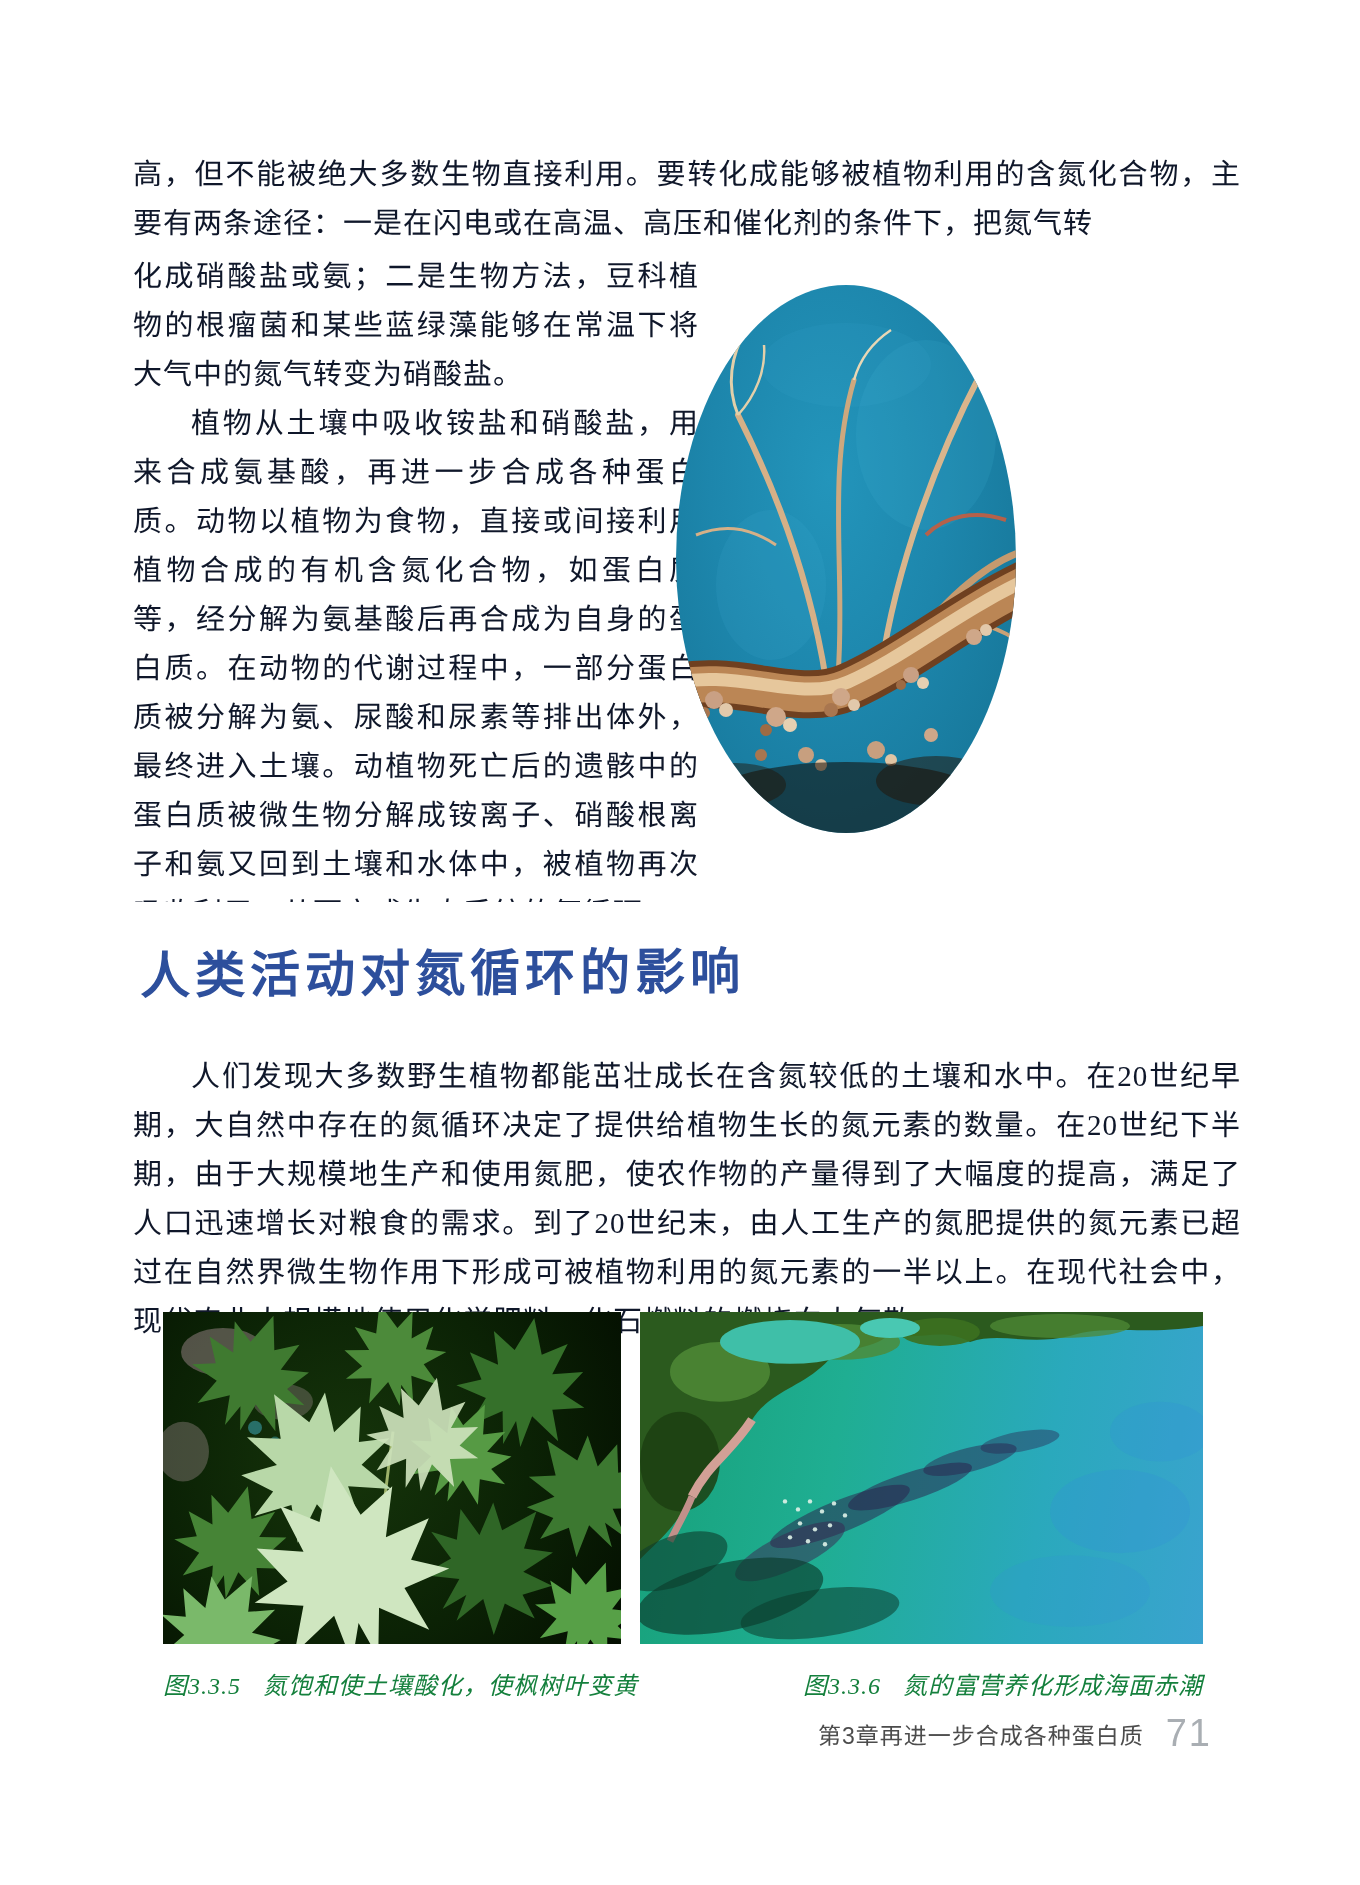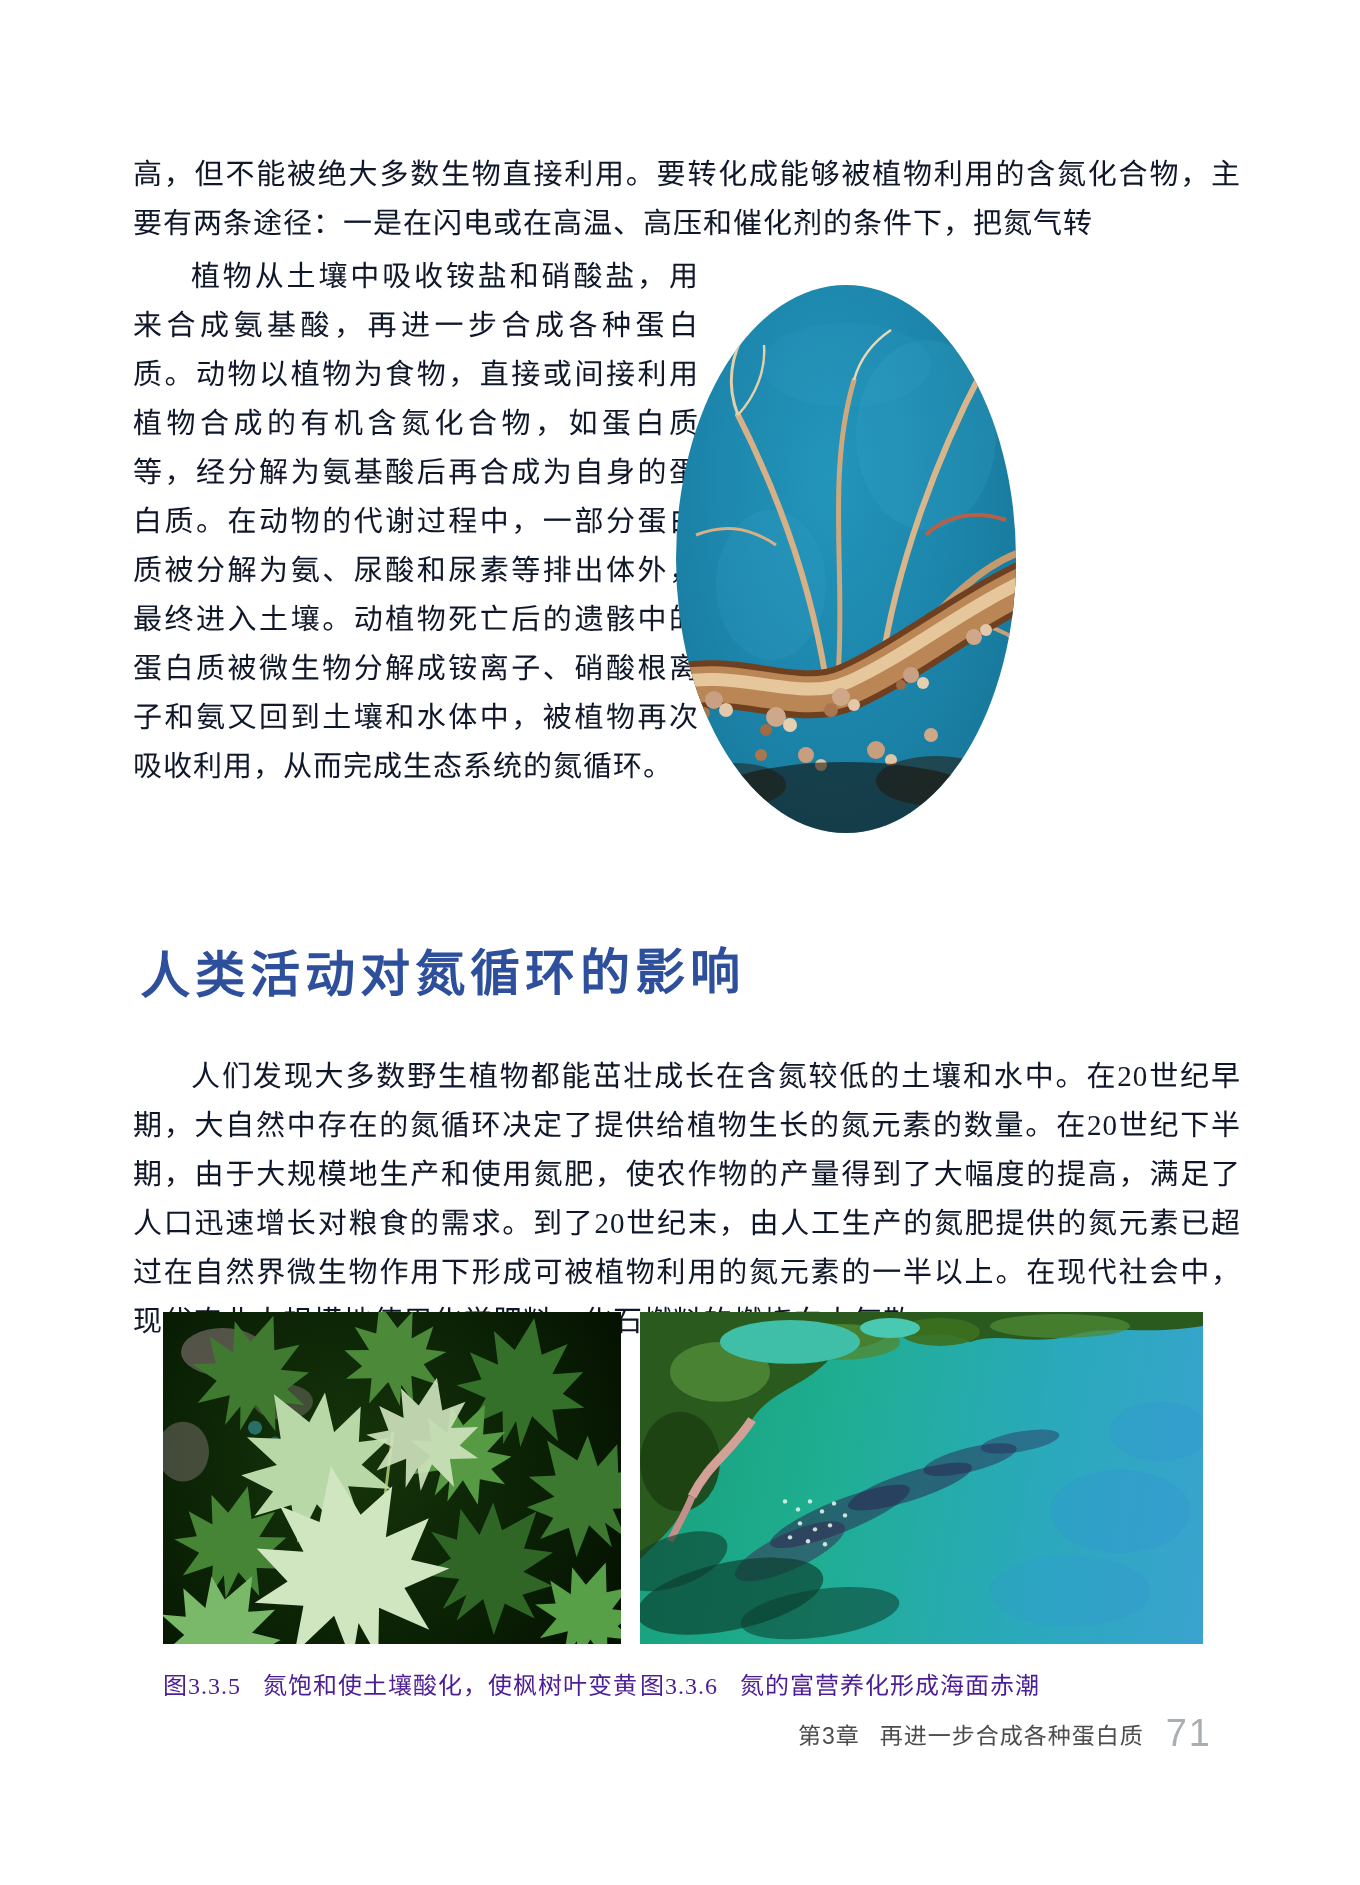--- a/index.html
+++ b/index.html
@@ -26,22 +26,22 @@
   }
 
   
   #fig334{position:absolute;left:676px;top:285px;width:340px;height:550px;}
   #fig334-photo{
     position:absolute;left:0;top:0;width:340px;height:548px;border-radius:50%;
     overflow:hidden;background:radial-gradient(ellipse at 45% 35%, #2395bb 0%, #1d86ac 45%, #147192 100%);
   }
   #fig334-photo svg{display:block;width:100%;height:100%;}
   .fig-caption{
-    position:absolute;text-align:left;font-size:24px;color:#4c1d95;
-    font-family:"Liberation Serif","DejaVu Serif",serif;letter-spacing:1px;white-space:nowrap;
+    position:absolute;text-align:right;font-size:24px;color:#15803d;
+    font-family:"Liberation Serif","DejaVu Serif",serif;letter-spacing:1px;white-space:nowrap;font-style:italic;
   }
   #caption334{left:676px;top:838px;width:340px;}
   .cap-text{margin-left:22px;}
 
   
   .photo{position:absolute;overflow:hidden;}
   #fig335-photo{
     left:163px;top:1312px;width:458px;height:332px;
     background:radial-gradient(circle at 40% 45%, #16350b 0%, #0b2205 55%, #040f01 100%);
   }
@@ -52,32 +52,33 @@
   .photo svg{display:block;width:100%;height:100%;}
   #caption335{left:163px;top:1666px;width:458px;}
   #caption336{left:640px;top:1666px;width:563px;}
 
   
   #footer{
     position:absolute;left:620px;top:1712px;width:592px;text-align:right;
     font-family:"Liberation Sans","DejaVu Sans",sans-serif;
     font-size:23px;color:#4c4c4c;letter-spacing:1px;
   }
-  #footer .chapter{margin-right:20px;}
+  #footer .chapter{}
   #footer .page-num{
     display:inline-block;margin-left:22px;color:#a9aeb3;font-size:38px;
     vertical-align:-2px;letter-spacing:2px;
   }
 </style>
 </head>
 <body>
 
 <div id="p1-wide" class="body-text">高，但不能被绝大多数生物直接利用。要转化成能够被植物利用的含氮化合物，主要有两条途径：一是在闪电或在高温、高压和催化剂的条件下，把氮气转</div>
 
 <div id="narrow-col" style="position:absolute;left:133px;top:252px;width:566px;height:650px;overflow:hidden;">
+  <div class="body-text" style="position:static;">化成硝酸盐或氨；二是生物方法，豆科植物的根瘤菌和某些蓝绿藻能够在常温下将大气中的氮气转变为硝酸盐。</div>
   <div class="body-text indent" style="position:static;">植物从土壤中吸收铵盐和硝酸盐，用来合成氨基酸，再进一步合成各种蛋白质。动物以植物为食物，直接或间接利用植物合成的有机含氮化合物，如蛋白质等，经分解为氨基酸后再合成为自身的蛋白质。在动物的代谢过程中，一部分蛋白质被分解为氨、尿酸和尿素等排出体外，最终进入土壤。动植物死亡后的遗骸中的蛋白质被微生物分解成铵离子、硝酸根离子和氨又回到土壤和水体中，被植物再次吸收利用，从而完成生态系统的氮循环。</div>
 </div>
 
 <figure id="fig334" style="margin:0;">
   <div id="fig334-photo">
     <svg viewBox="0 0 340 548" preserveAspectRatio="none" xmlns="http://www.w3.org/2000/svg">
 
       <ellipse cx="250" cy="150" rx="70" ry="95" fill="#46b2d6" opacity="0.15"></ellipse>
       <ellipse cx="95" cy="300" rx="55" ry="75" fill="#46b2d6" opacity="0.13"></ellipse>
       <ellipse cx="170" cy="80" rx="85" ry="42" fill="#46b2d6" opacity="0.10"></ellipse>

